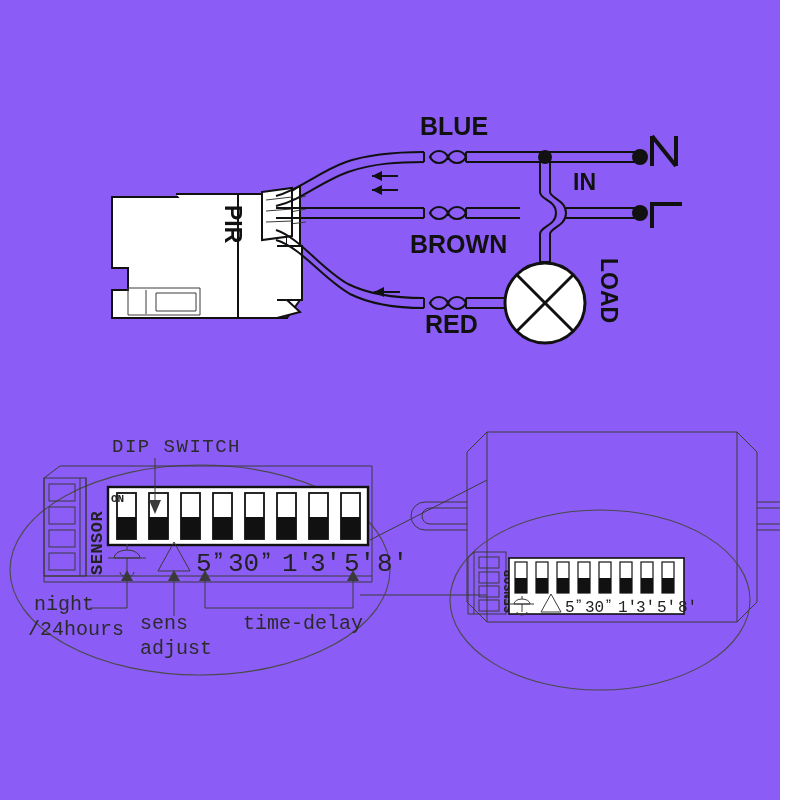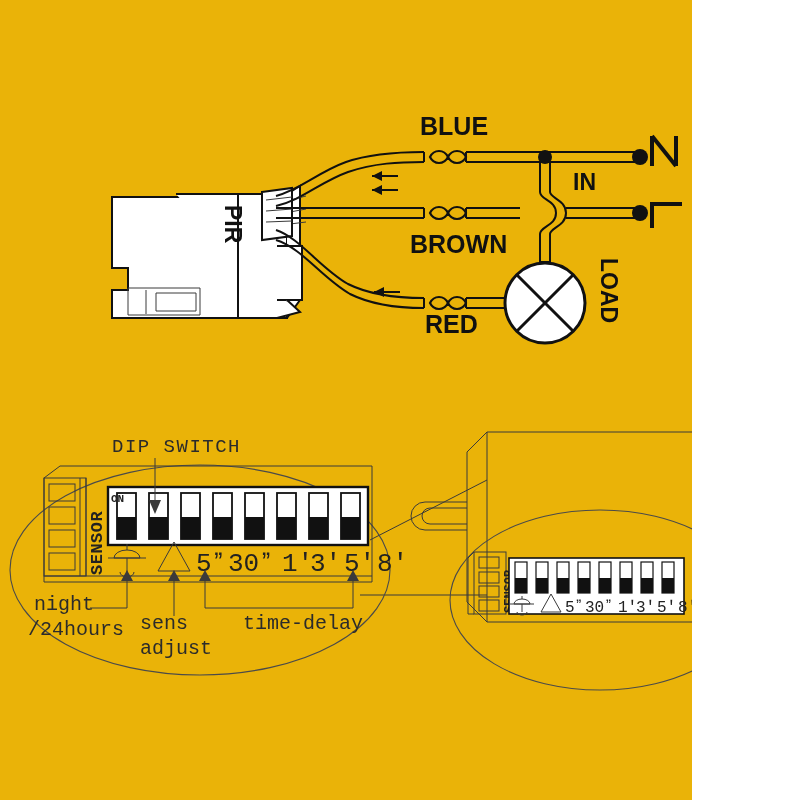--- a/index.html
+++ b/index.html
@@ -2,23 +2,23 @@
 <html><head>
 <meta charset="utf-8">
 <style>
   html, body {
     margin: 0;
     padding: 0;
     background: #ffffff;
   }
   #page {
     position: relative;
-    width: 692px;
+    width: 780px;
     height: 800px;
-    background: #eab308;
+    background: #8b5cf6;
     overflow: hidden;
     font-family: "Liberation Sans", sans-serif;
   }
   #page svg {
     position: absolute;
     top: 0;
     left: 0;
   }
   .lbl-bold {
     font-family: "Liberation Sans", sans-serif;

